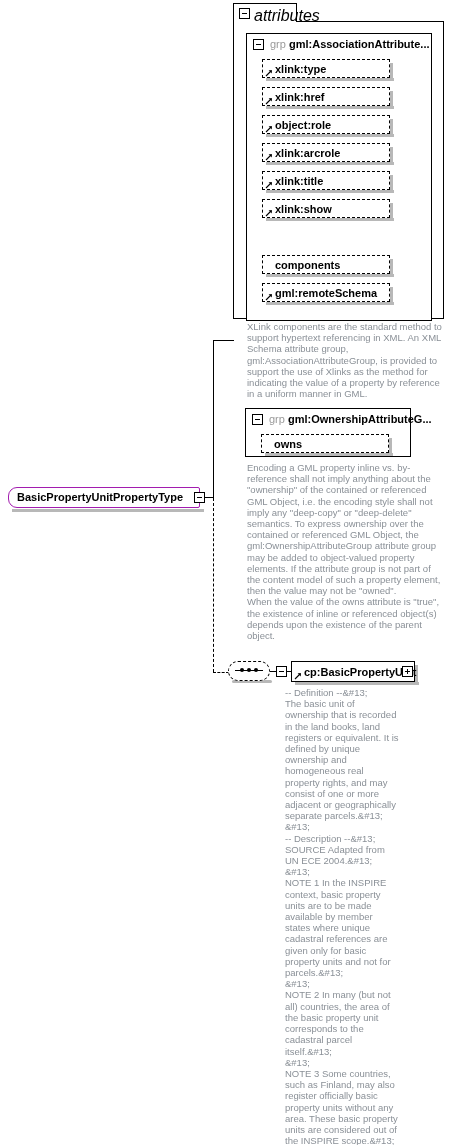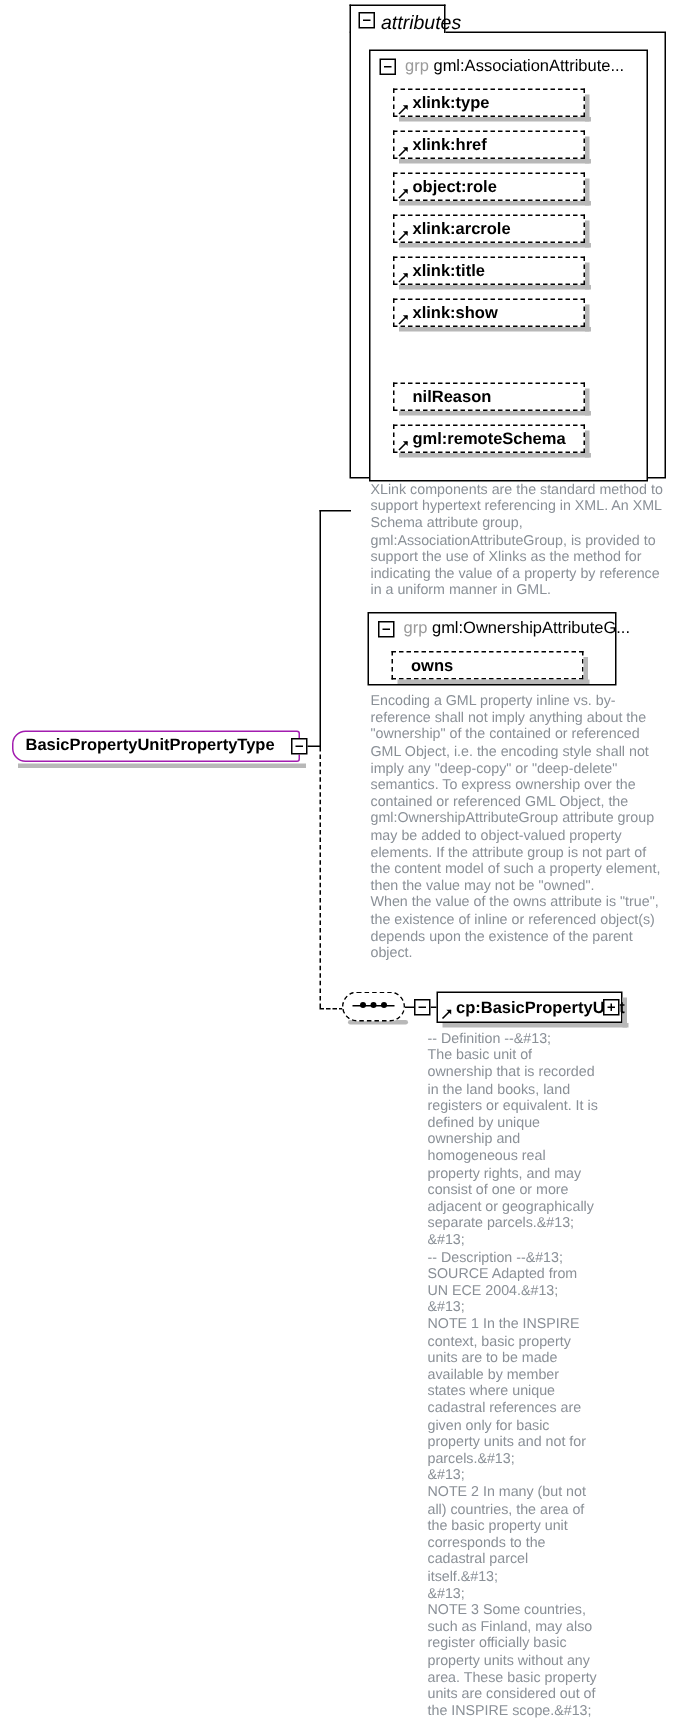--- a/index.html
+++ b/index.html
@@ -99,21 +99,21 @@
     border: 1px solid #000;
     border-bottom: none;
     background: #fff;
     z-index: 3;
   }
   #attr-tab .tab-label {
     position: absolute;
     left: 20px;
     top: 3px;
     font-style: italic;
-    font-size: 13px;
+    font-size: 16px;
     white-space: nowrap;
   }
   #attr-panel {
     position: absolute;
     left: 233px;
     top: 21px;
     width: 211px;
     height: 298px;
     box-sizing: border-box;
     border: 1px solid #000;
@@ -133,21 +133,21 @@
     top: 4px;
     white-space: nowrap;
     font-size: 11px;
   }
   .grp-head .kw {
     color: #9a9a9a;
     font-weight: normal;
   }
   .grp-head .nm {
     color: #000;
-    font-weight: normal;
+    font-weight: bold;
   }
 
   
   .attr-item {
     position: absolute;
     box-sizing: border-box;
     width: 128px;
     height: 19px;
     border: 1px dashed #000;
     background: #fff;
@@ -354,21 +354,21 @@
         <path d="M1 7 L6.5 1.5" stroke="#000" stroke-width="1.1" fill="none"></path>
         <path d="M6.8 1.2 L6.8 4.4 L3.6 1.2 Z" fill="#000"></path>
       </svg>
       <div class="atext">xlink:show</div>
     </div>
 
 
     <div class="attr-item" style="left:15px; top:221px;">
       <div class="ashadow"></div>
       <div class="ashadow-r"></div>
-      <div class="atext">nilReason</div>
+      <div class="atext">components</div>
     </div>
 
     <div class="attr-item" style="left:15px; top:249px;">
       <div class="ashadow"></div>
       <div class="ashadow-r"></div>
       <svg class="attr-arrow" viewBox="0 0 8 8">
         <path d="M1 7 L6.5 1.5" stroke="#000" stroke-width="1.1" fill="none"></path>
         <path d="M6.8 1.2 L6.8 4.4 L3.6 1.2 Z" fill="#000"></path>
       </svg>
       <div class="atext">gml:remoteSchema</div>

